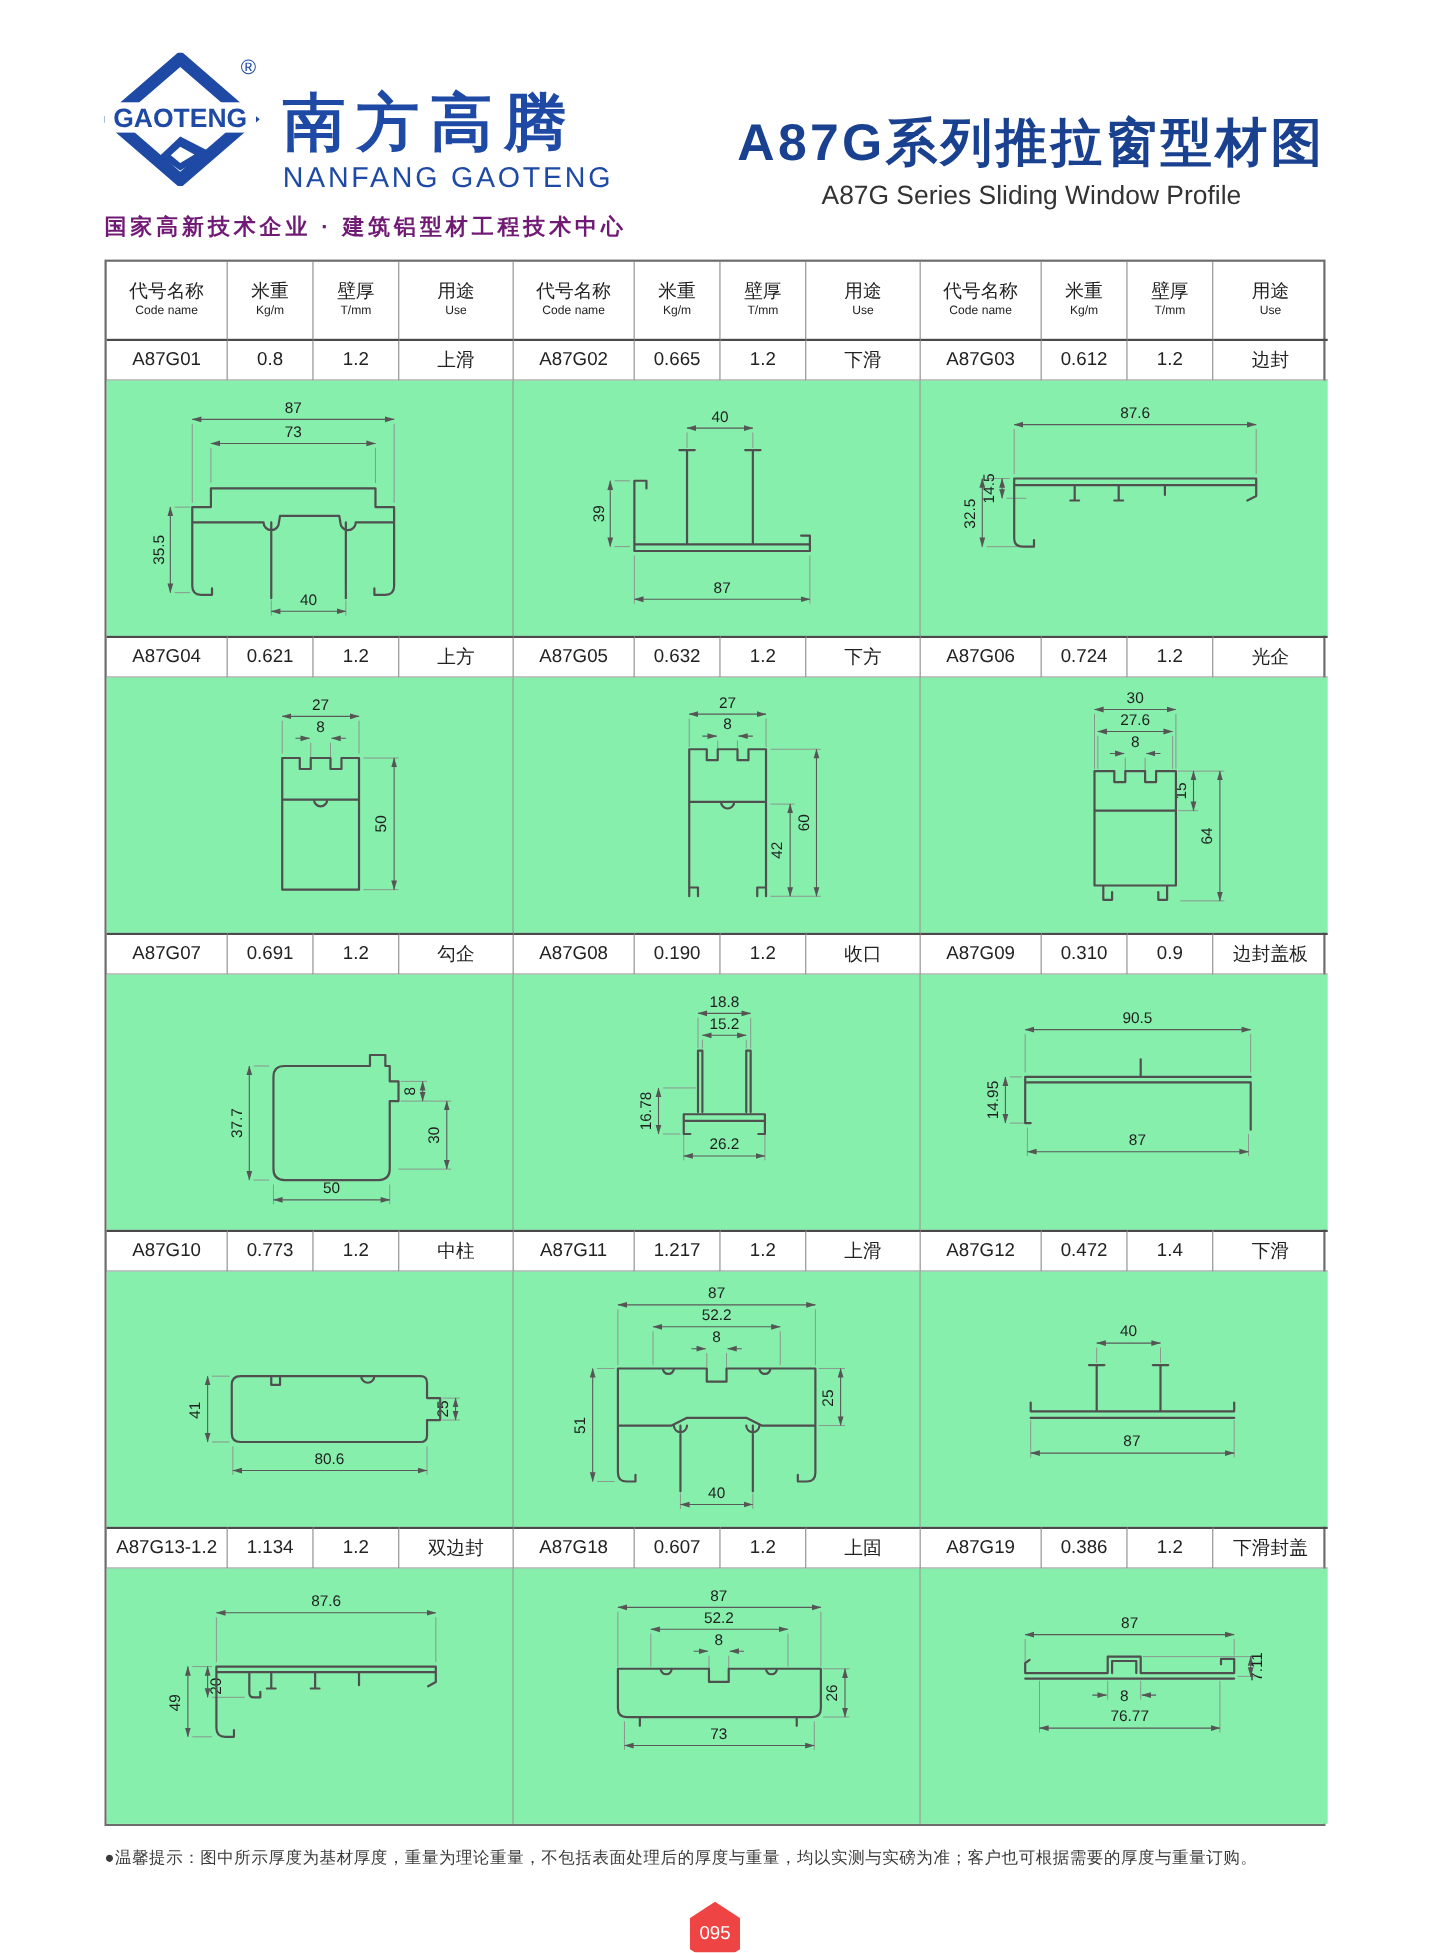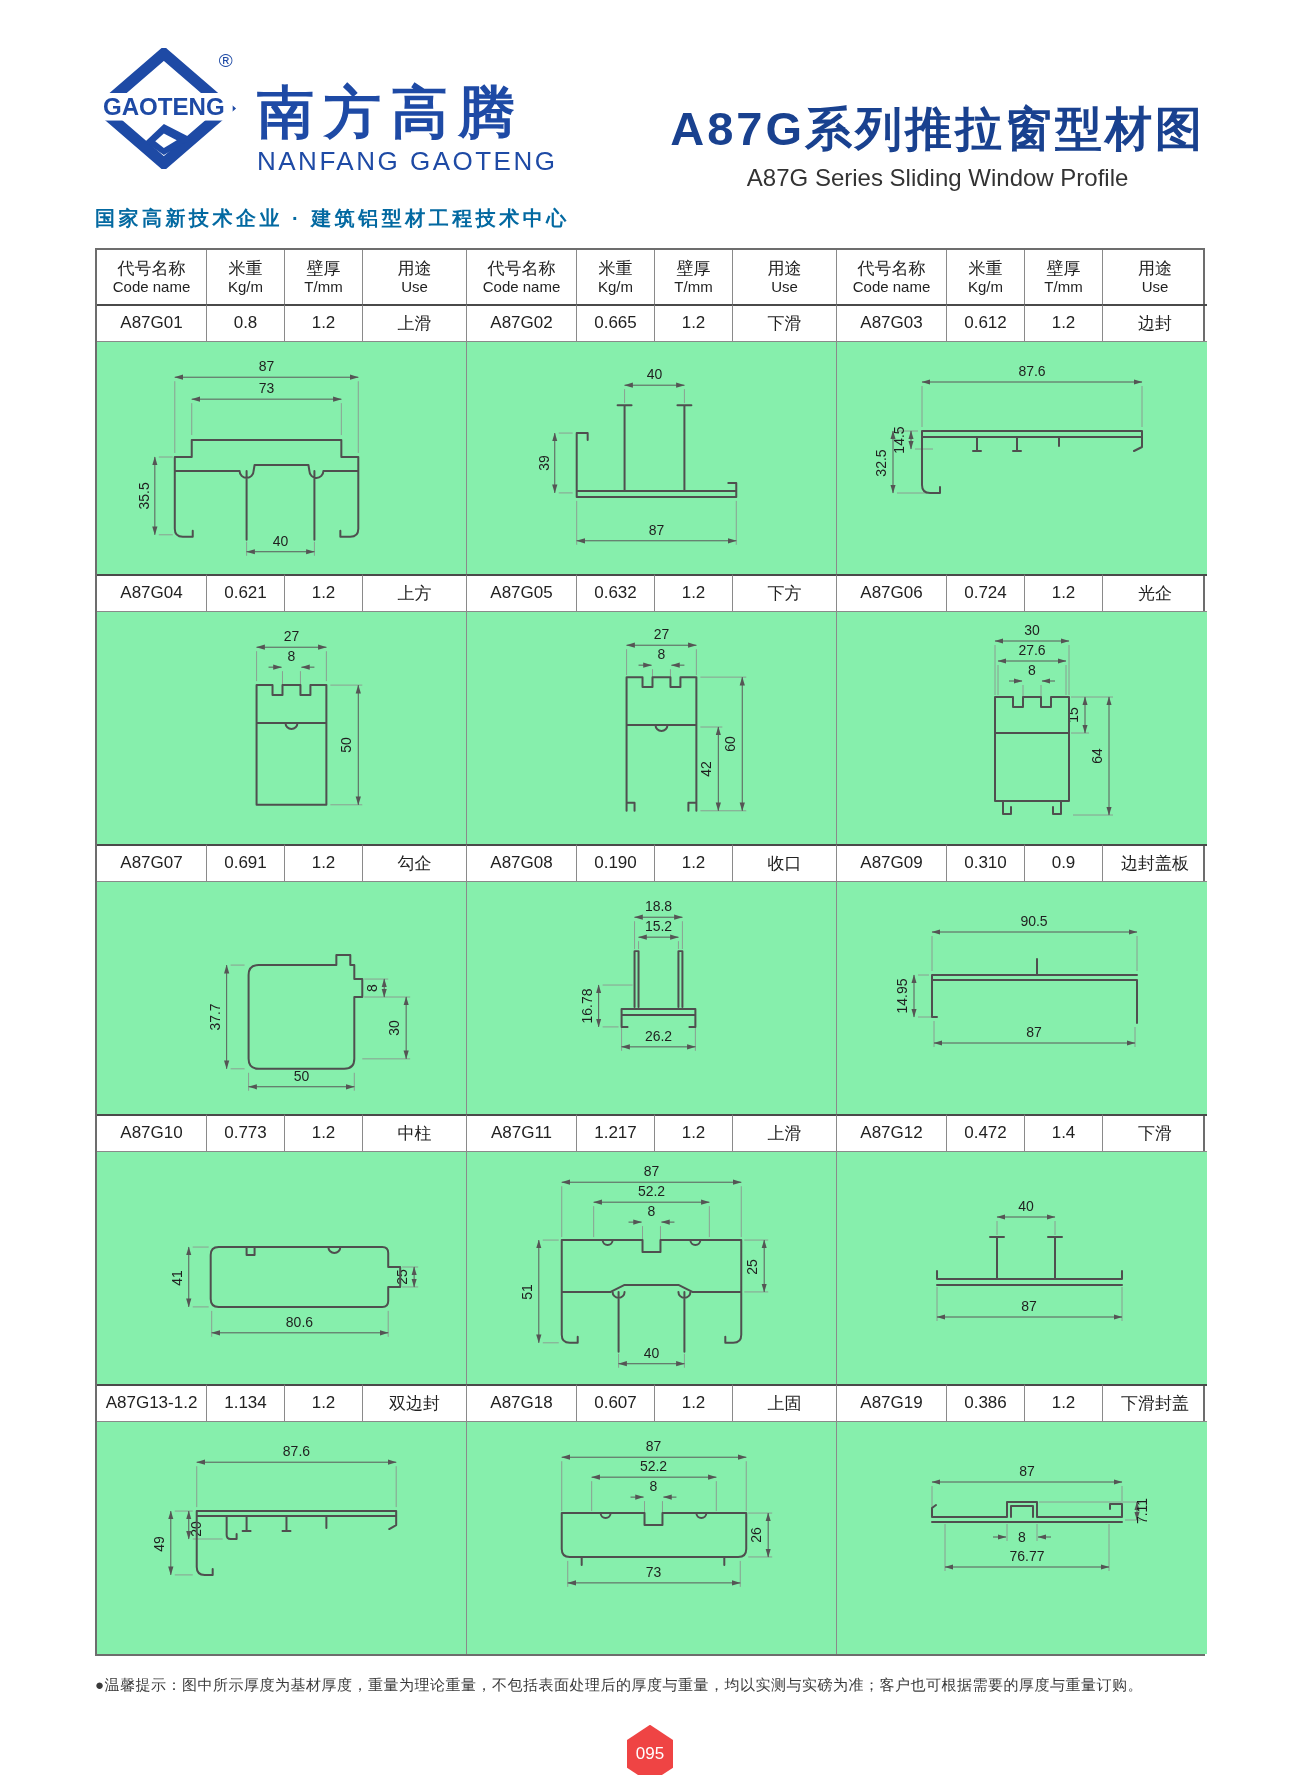--- a/index.html
+++ b/index.html
@@ -5,34 +5,34 @@
   * { margin:0; padding:0; box-sizing:border-box; }
   body { width:1300px; height:1775px; background:#fff; font-family:"Liberation Sans","DejaVu Sans",sans-serif; color:#222; }
   .page { width:1300px; height:1775px; position:relative; overflow:hidden; background:#fff; }
 
   
   .top { display:flex; justify-content:space-between; align-items:flex-start; padding:40px 95px 0 95px; }
   .logo-block { }
   .logo-row { display:flex; align-items:center; gap:20px; }
   .brand-cn { font-size:57px; font-weight:700; color:#1e4aa5; letter-spacing:10px; line-height:1.05;margin-top:43px; }
   .brand-en { font-size:26px; font-weight:400; color:#1e4aa5; letter-spacing:2.5px; margin-top:3px; }
-  .tagline { margin-top:28px; font-size:20px; font-weight:600; color:#0369a1; letter-spacing:3.5px; }
+  .tagline { margin-top:16px; font-size:20px; font-weight:600; color:#701a75; letter-spacing:3.5px; }
   .title-block { margin-top:58px; text-align:center; }
   .title-cn { font-size:47px; font-weight:700; color:#19418f; letter-spacing:3px; }
   .title-en { font-size:24px; color:#333; margin-top:3px; }
 
   
   .ptable { margin:16px 95px 0 95px; width:1110px;
     display:grid;
     grid-template-columns:110px 78px 78px 104px 110px 78px 78px 104px 110px 78px 78px 104px;
     border:2px solid #6d6d6d; }
-  .hc { height:54px; display:flex; flex-direction:column; justify-content:center; align-items:center;
+  .hc { height:70px; display:flex; flex-direction:column; justify-content:center; align-items:center;
         border-right:1px solid #8a8a8a; }
   .hc .cn { font-size:17px; line-height:19px; }
-  .hc .en { font-size:15px; line-height:17px; }
+  .hc .en { font-size:11px; line-height:17px; }
   .dc { height:38px; display:flex; justify-content:center; align-items:center; font-size:17px;
         border-right:1px solid #8a8a8a; border-top:2.5px solid #4a4a4a; border-bottom:1px solid #8a8a8a; }
   .dwc { grid-column:span 4; height:232px; border-right:1px solid #8a8a8a; background:#86efac; }
   .noR { border-right:none; }
   .dsvg { width:100%; height:100%; display:block; }
 
   svg .p { fill:none; stroke:#4f4f4f; stroke-width:2; stroke-linejoin:round; stroke-linecap:round; }
   svg .d { stroke:#5a5a5a; stroke-width:1; fill:none; }
   svg .e { stroke:#8c8c8c; stroke-width:0.8; }
   svg .t { font-size:14px; fill:#1f1f1f; text-anchor:middle; font-family:"Liberation Sans","DejaVu Sans",sans-serif; }

